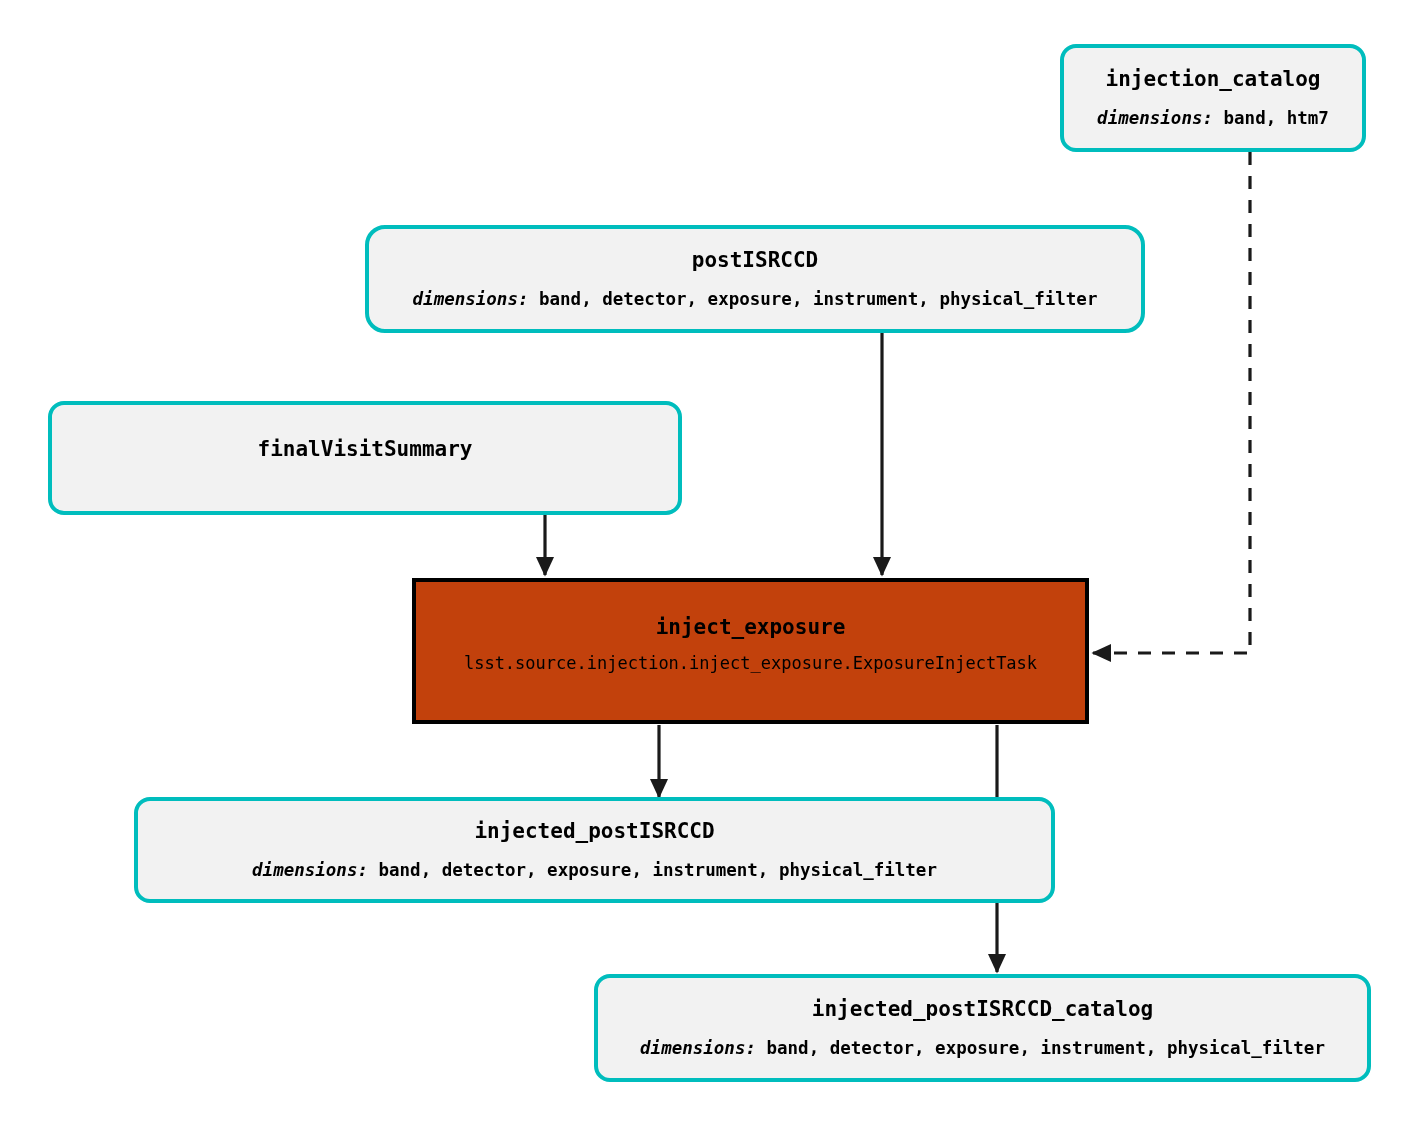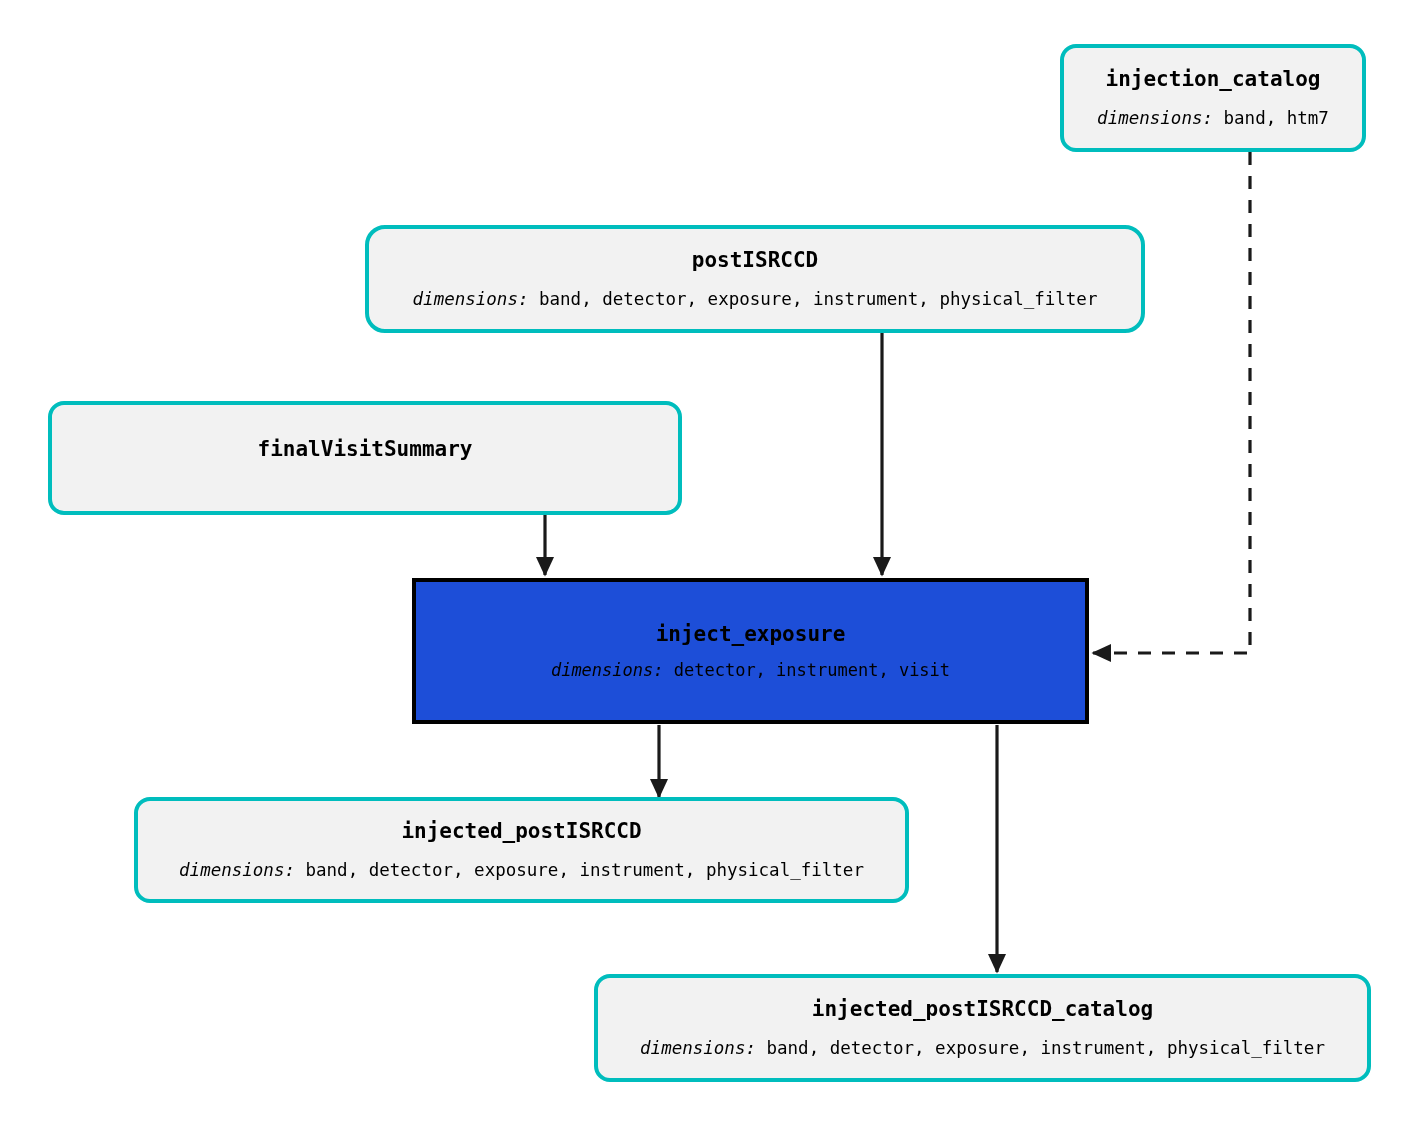--- a/index.html
+++ b/index.html
@@ -38,37 +38,38 @@
     z-index: 2;
   }
 
   .node.dataset {
     background: #f2f2f2;
     border: 4px solid #00bdbd;
     border-radius: 16px;
   }
 
   .node.task {
-    background: #1d4ed8;
+    background: #c2410c;
     border: 4px solid #000000;
     border-radius: 0;
   }
 
   .node-title {
     font-weight: bold;
     font-size: 21px;
     line-height: 1.2;
     letter-spacing: 0px;
     white-space: nowrap;
   }
 
   .node-dims {
     font-size: 17.5px;
     line-height: 1.2;
     white-space: nowrap;
+    font-weight: bold;
   }
   .node.task .node-dims {
     font-size: 17px;
   }
 
   .dims-label {
     font-style: italic;
   }
 
   .node-class {
@@ -120,27 +121,24 @@
       <span>band, detector, exposure, instrument, physical_filter</span>
     </div>
   </div>
 
   <div class="node dataset" style="left:48px; top:401px; width:634px; height:114px;">
     <div class="node-title">finalVisitSummary</div>
   </div>
 
   <div class="node task" style="left:412px; top:578px; width:677px; height:146px;">
     <div class="node-title">inject_exposure</div>
-    <div class="node-dims">
-      <span class="dims-label">dimensions: </span>
-      <span>detector, instrument, visit</span>
-    </div>
+    <div class="node-class">lsst.source.injection.inject_exposure.ExposureInjectTask</div>
   </div>
 
-  <div class="node dataset" style="left:134px; top:797px; width:775px; height:106px;">
+  <div class="node dataset" style="left:134px; top:797px; width:921px; height:106px;">
     <div class="node-title">injected_postISRCCD</div>
     <div class="node-dims">
       <span class="dims-label">dimensions: </span>
       <span>band, detector, exposure, instrument, physical_filter</span>
     </div>
   </div>
 
   <div class="node dataset" style="left:594px; top:974px; width:777px; height:108px;">
     <div class="node-title">injected_postISRCCD_catalog</div>
     <div class="node-dims">

